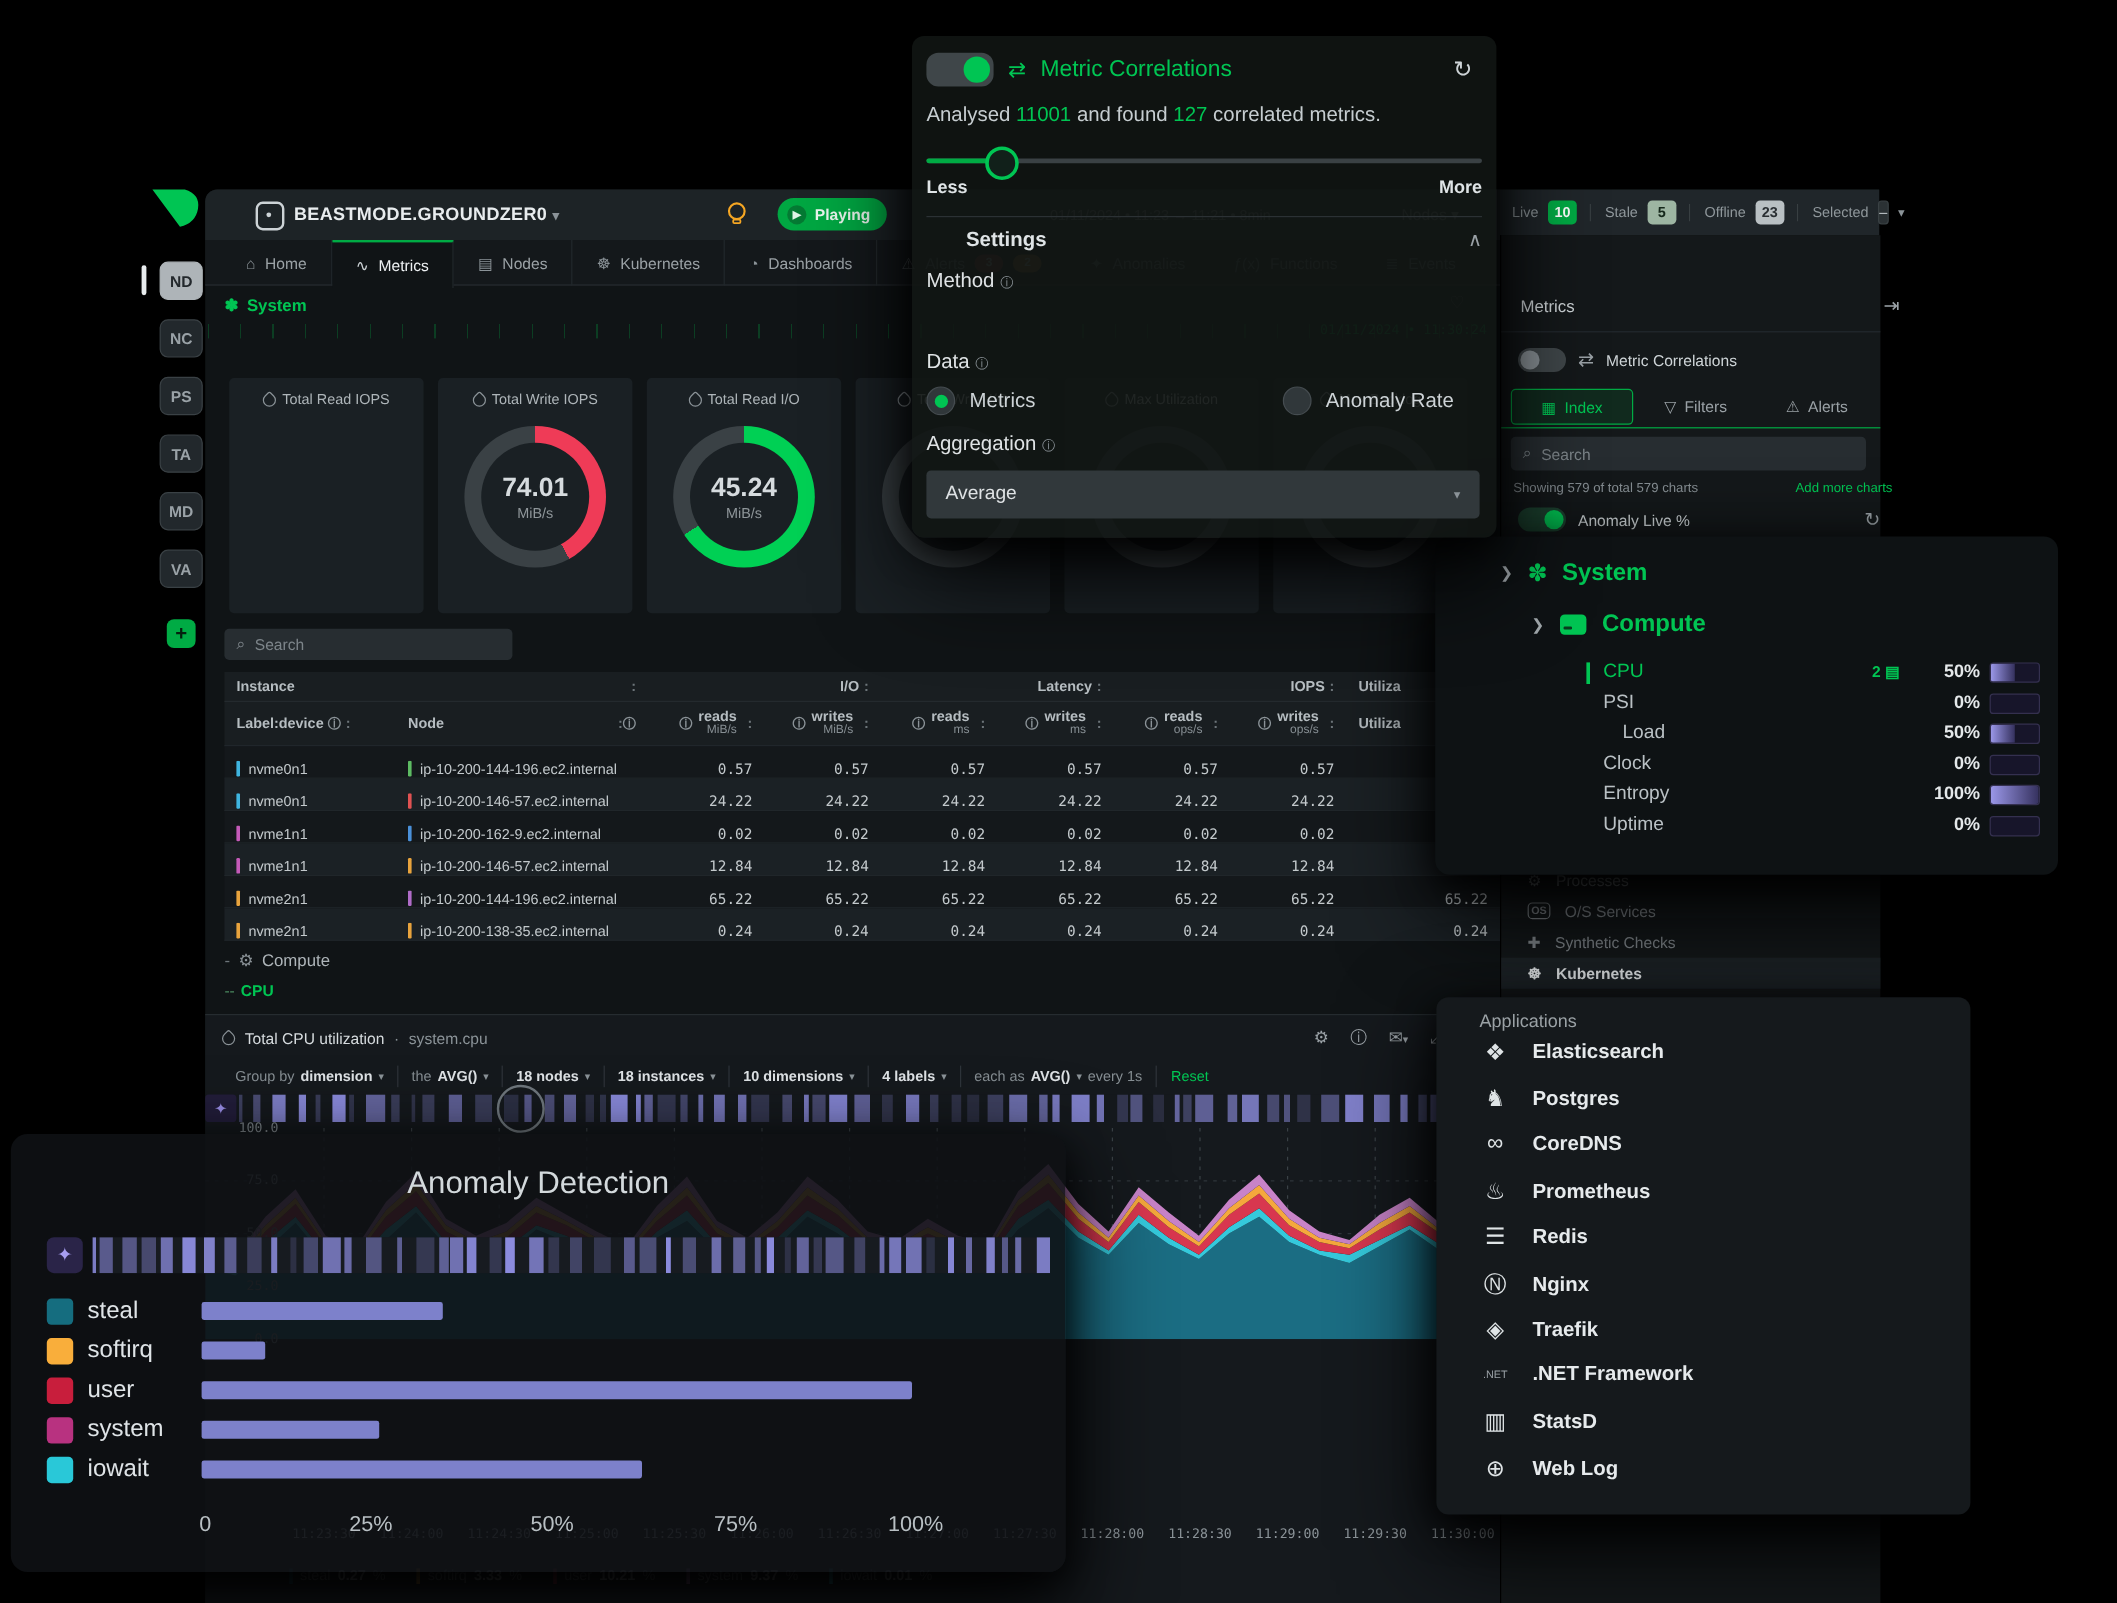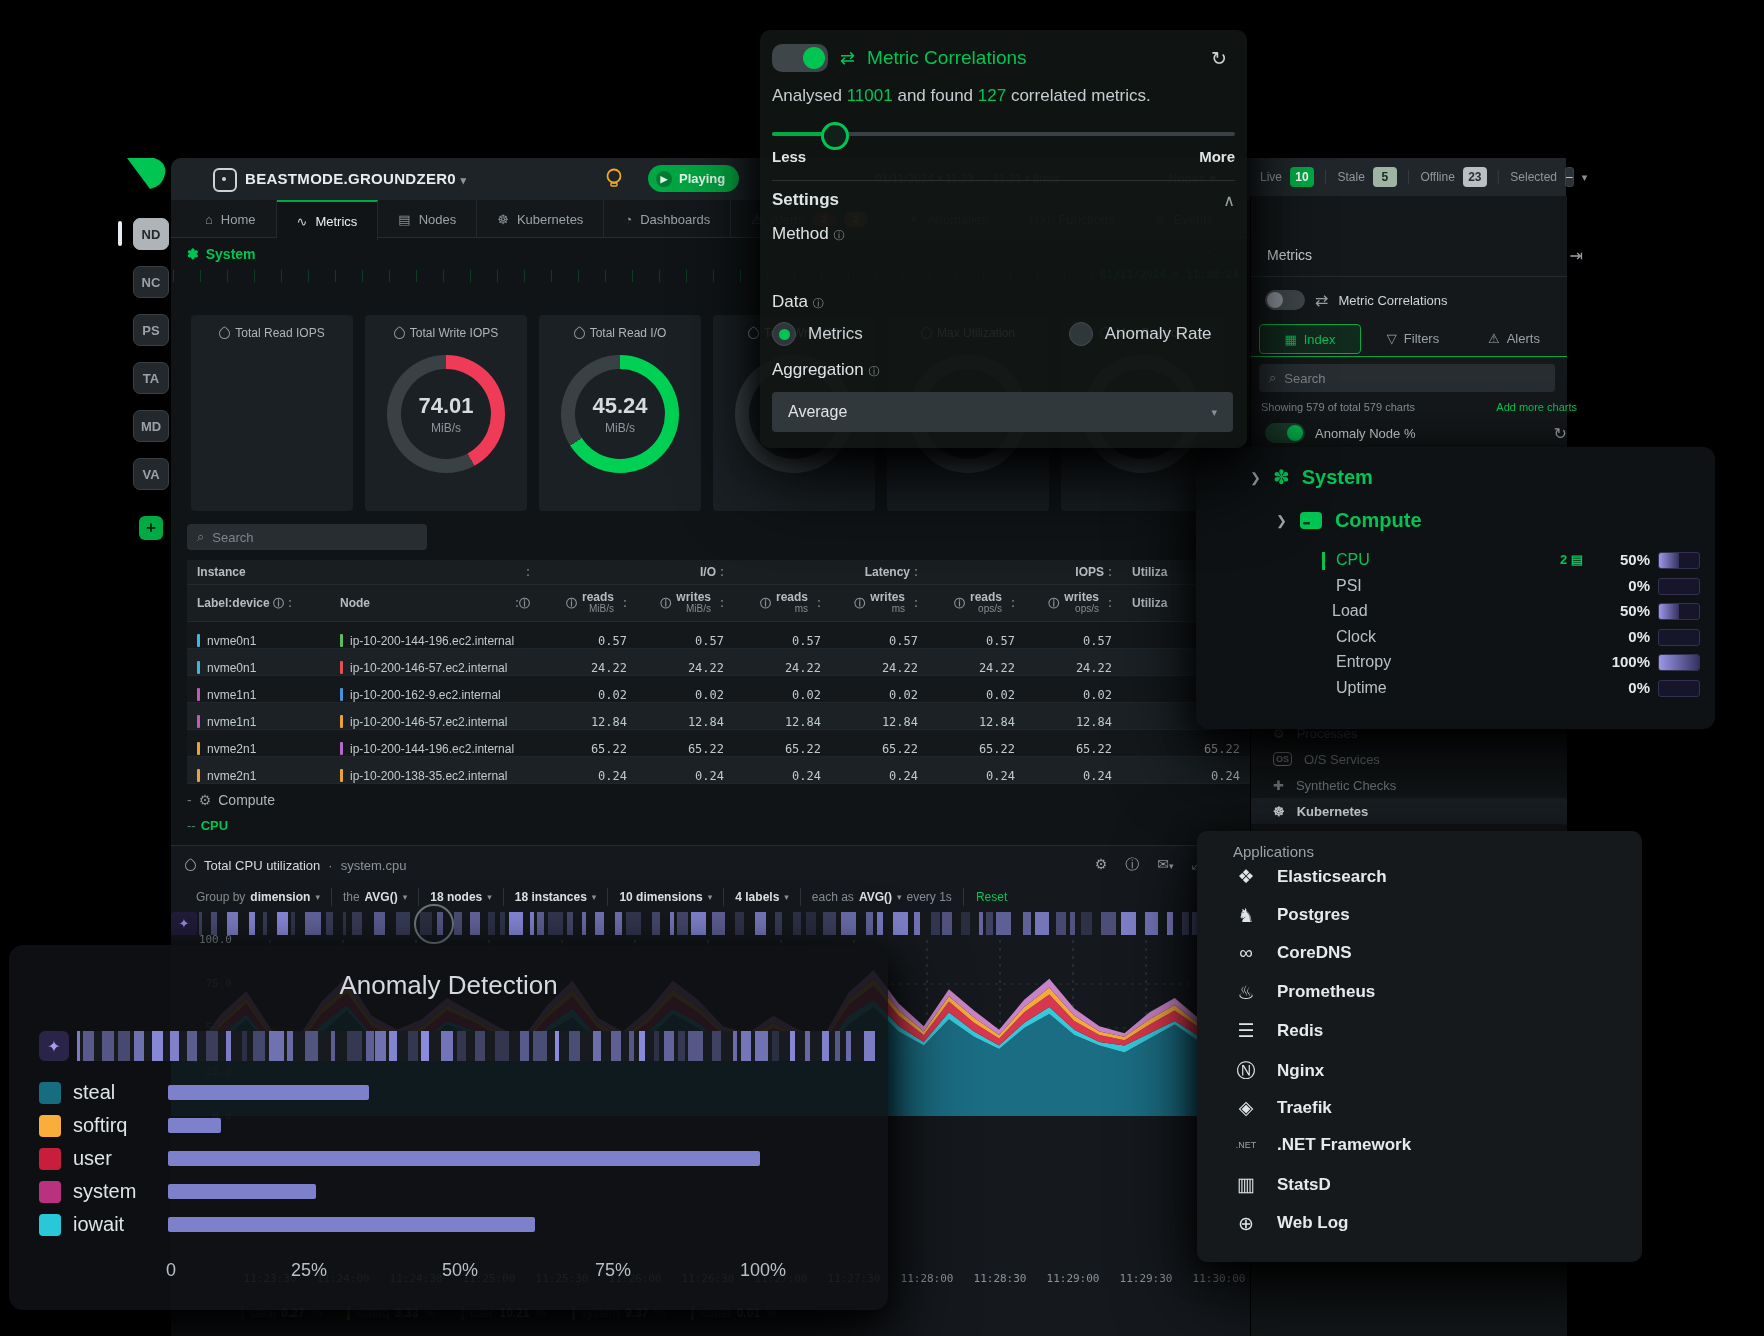--- a/index.html
+++ b/index.html
@@ -663,21 +663,21 @@
       <span>Search</span>
     </div>
     <div class="sb-row" style="top:202px;height:18px;padding:0 10px;justify-content:space-between;">
       <span style="font-size:11px;color:#868e93;">Showing 579 of total 579 charts</span>
       <span style="font-size:11px;color:#00c553;">Add more charts</span>
     </div>
     <div class="sb-row" style="top:224px;height:26px;padding-left:14px;gap:10px;">
       <span class="toggle" style="width:40px;height:20px;background:#1d4230;">
           <span class="knob" style="right:2px;width:16px;height:16px;background:#00c553;"></span>
         </span>
-      <span style="font-size:13px;color:#ced4d7;">Anomaly Node %</span>
+      <span style="font-size:13px;color:#ced4d7;">Anomaly Live %</span>
       <span style="position:absolute;right:14px;color:#9aa1a6;">↻</span>
     </div>
     <div class="sb-div" style="top:254px;"></div>
     <div id="sbitems">
         <div class="sb-item" style="top: 524px; opacity: 0.8;">
           <span class="">⚙</span>
           <span>Processes</span>
         </div>
         <div class="sb-item" style="top: 550px; opacity: 0.8;">
           <span class="osbox">OS</span>
@@ -712,21 +712,21 @@
     </div>
     <div class="mc-in" style="top:102px;height:4px;background:#3a4144;border-radius:2px;">
       <div id="sliderfill" style="height: 4px; background: rgb(0, 171, 68); border-radius: 2px; width: 13%;"></div>
       <div id="sliderknob" style="position: absolute; top: -10px; width: 22px; height: 22px; border-radius: 50%; background: rgb(17, 32, 26); border: 3px solid rgb(0, 197, 83); left: calc(13% - 11px);"></div>
     </div>
     <div class="mc-in" style="top:118px;display:flex;justify-content:space-between;font-size:15px;font-weight:bold;color:#dfe4e6;">
       <span>Less</span>
       <span>More</span>
     </div>
     <div class="mc-in" style="top:150px;height:1px;background:#2b3134;"></div>
-    <div class="mc-in" style="top:160px;display:flex;justify-content:space-between;align-items:center;">
+    <div class="mc-in" style="top:160px;display:flex;justify-content:space-between;align-items:center;margin-left:33px;">
       <span style="font-size:17px;font-weight:bold;color:#dfe4e6;">Settings</span>
       <span style="color:#9aa1a6;">∧</span>
     </div>
     <div class="mc-in" style="top:194px;font-size:17px;color:#dfe3e5;">
       <span>Method</span> <span class="info">ⓘ</span>
     </div>
     <div class="mc-in" style="top:262px;font-size:17px;color:#dfe3e5;">
       <span>Data</span> <span class="info">ⓘ</span>
     </div>
     <div class="mc-in" style="top:292px;display:flex;align-items:center;gap:12px;">
@@ -771,21 +771,21 @@
           </span>
         </div>
         <div class="abs" style="left: 0px; top: 127.6px; width: 519px; height: 24px;">
           <span style="position:absolute;left:140px;top:2px;font-size:16px;color:#b9c0c4;">PSI</span>
           <span style="position:absolute;left:374px;top:2px;width:80px;text-align:right;font-size:15px;font-weight:bold;color:#e4e8ea;">0%</span>
           <span class="minibar" style="left:462px;top:3px;">
             <span class="fill" style="display:block;width:0%;"></span>
           </span>
         </div>
         <div class="abs" style="left: 0px; top: 153.2px; width: 519px; height: 24px;">
-          <span style="position:absolute;left:136px;top:2px;font-size:16px;color:#b9c0c4;">Load</span>
+          <span style="position:absolute;left:156px;top:2px;font-size:16px;color:#b9c0c4;">Load</span>
           <span style="position:absolute;left:374px;top:2px;width:80px;text-align:right;font-size:15px;font-weight:bold;color:#e4e8ea;">50%</span>
           <span class="minibar" style="left:462px;top:3px;">
             <span class="fill" style="display:block;width:50%;"></span>
           </span>
         </div>
         <div class="abs" style="left: 0px; top: 178.8px; width: 519px; height: 24px;">
           <span style="position:absolute;left:140px;top:2px;font-size:16px;color:#b9c0c4;">Clock</span>
           <span style="position:absolute;left:374px;top:2px;width:80px;text-align:right;font-size:15px;font-weight:bold;color:#e4e8ea;">0%</span>
           <span class="minibar" style="left:462px;top:3px;">
             <span class="fill" style="display:block;width:0%;"></span>

